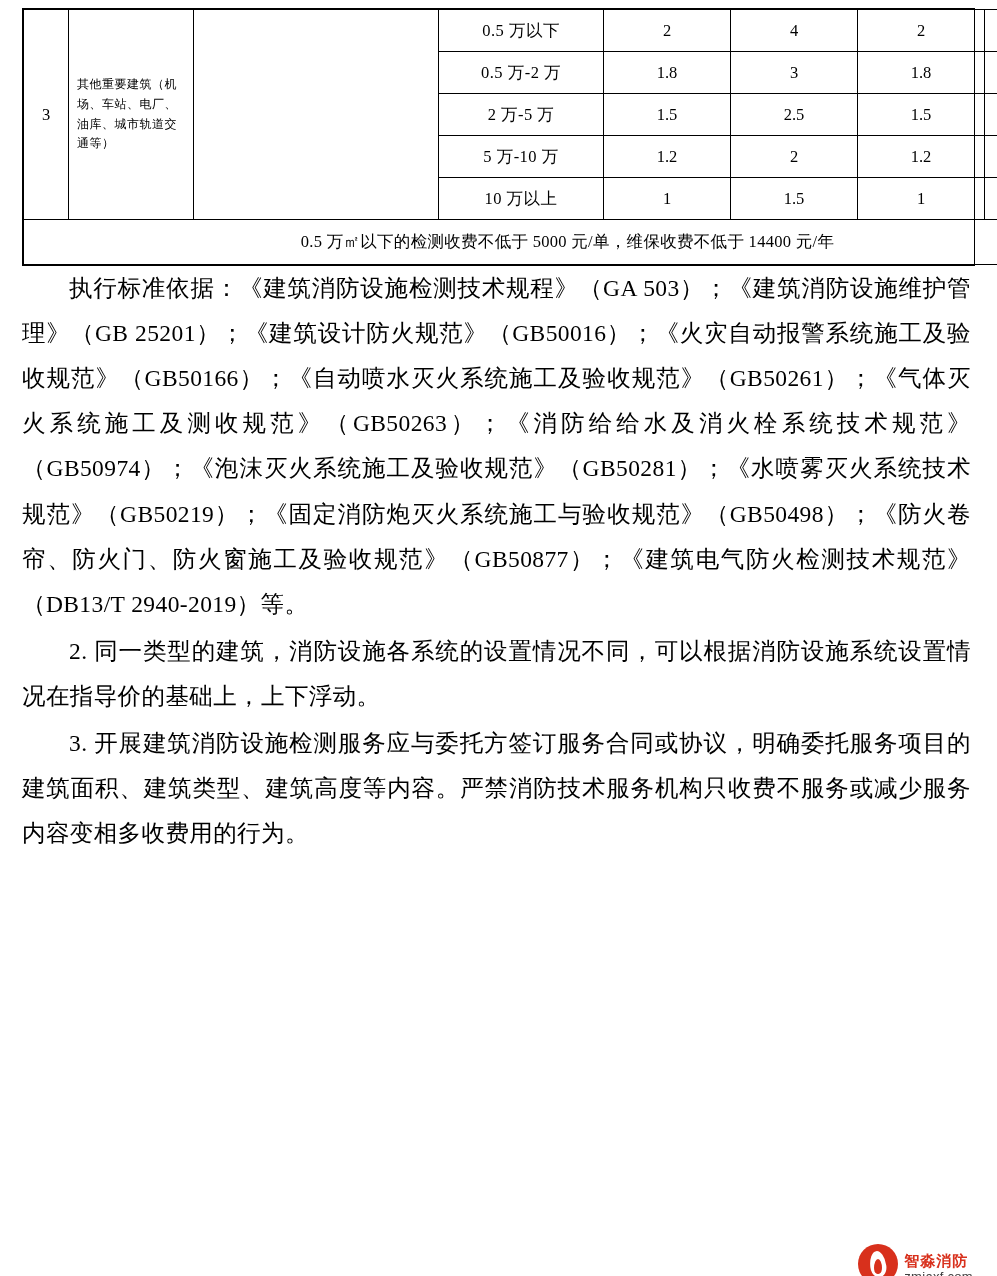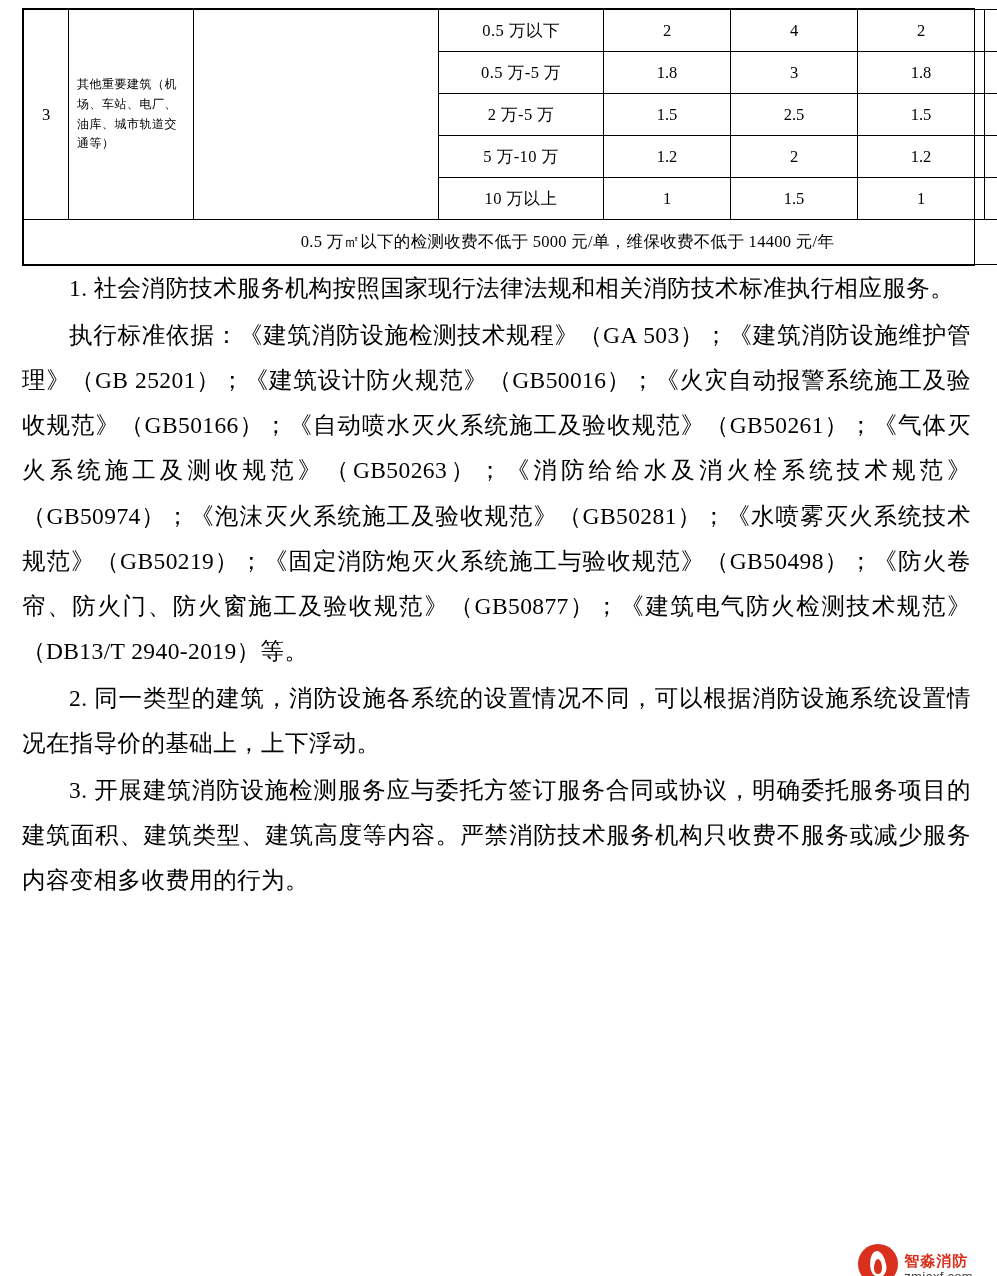--- a/index.html
+++ b/index.html
@@ -163,21 +163,21 @@
           <td class="num" rowspan="5">3</td>
           <td class="typecell" rowspan="5">其他重要建筑（机场、车站、电厂、油库、城市轨道交通等）</td>
           <td class="blank" rowspan="5"></td>
           <td class="area">0.5 万以下</td>
           <td class="v">2</td>
           <td class="v">4</td>
           <td class="v">2</td>
           <td class="v">2</td>
         </tr>
         <tr>
-          <td class="area">0.5 万-5 万</td>
+          <td class="area">0.5 万-2 万</td>
           <td class="v">1.8</td>
           <td class="v">3</td>
           <td class="v">1.8</td>
           <td class="v">1.8</td>
         </tr>
         <tr>
           <td class="area">2 万-5 万</td>
           <td class="v">1.5</td>
           <td class="v">2.5</td>
           <td class="v">1.5</td>
@@ -199,21 +199,20 @@
         </tr>
         <tr>
           <td class="note" colspan="8">0.5 万㎡以下的检测收费不低于 5000 元/单，维保收费不低于 14400 元/年</td>
         </tr>
       </tbody>
     </table>
   </div>
 
 
   <div class="content">
-    <p class="para indent">1. 社会消防技术服务机构按照国家现行法律法规和相关消防技术标准执行相应服务。</p>
     <p class="para indent">执行标准依据：《建筑消防设施检测技术规程》（GA 503）；《建筑消防设施维护管理》（GB 25201）；《建筑设计防火规范》（GB50016）；《火灾自动报警系统施工及验收规范》（GB50166）；《自动喷水灭火系统施工及验收规范》（GB50261）；《气体灭火系统施工及测收规范》（GB50263）；《消防给给水及消火栓系统技术规范》（GB50974）；《泡沫灭火系统施工及验收规范》（GB50281）；《水喷雾灭火系统技术规范》（GB50219）；《固定消防炮灭火系统施工与验收规范》（GB50498）；《防火卷帘、防火门、防火窗施工及验收规范》（GB50877）；《建筑电气防火检测技术规范》（DB13/T 2940-2019）等。</p>
     <p class="para indent">2. 同一类型的建筑，消防设施各系统的设置情况不同，可以根据消防设施系统设置情况在指导价的基础上，上下浮动。</p>
     <p class="para indent">3. 开展建筑消防设施检测服务应与委托方签订服务合同或协议，明确委托服务项目的建筑面积、建筑类型、建筑高度等内容。严禁消防技术服务机构只收费不服务或减少服务内容变相多收费用的行为。</p>
   </div>
 
   <div class="logo">
     <div class="logo-mark"></div>
     <div class="logo-text">
       <div class="logo-cn">智淼消防</div>
       <div class="logo-url">zmjaxf.com</div>

